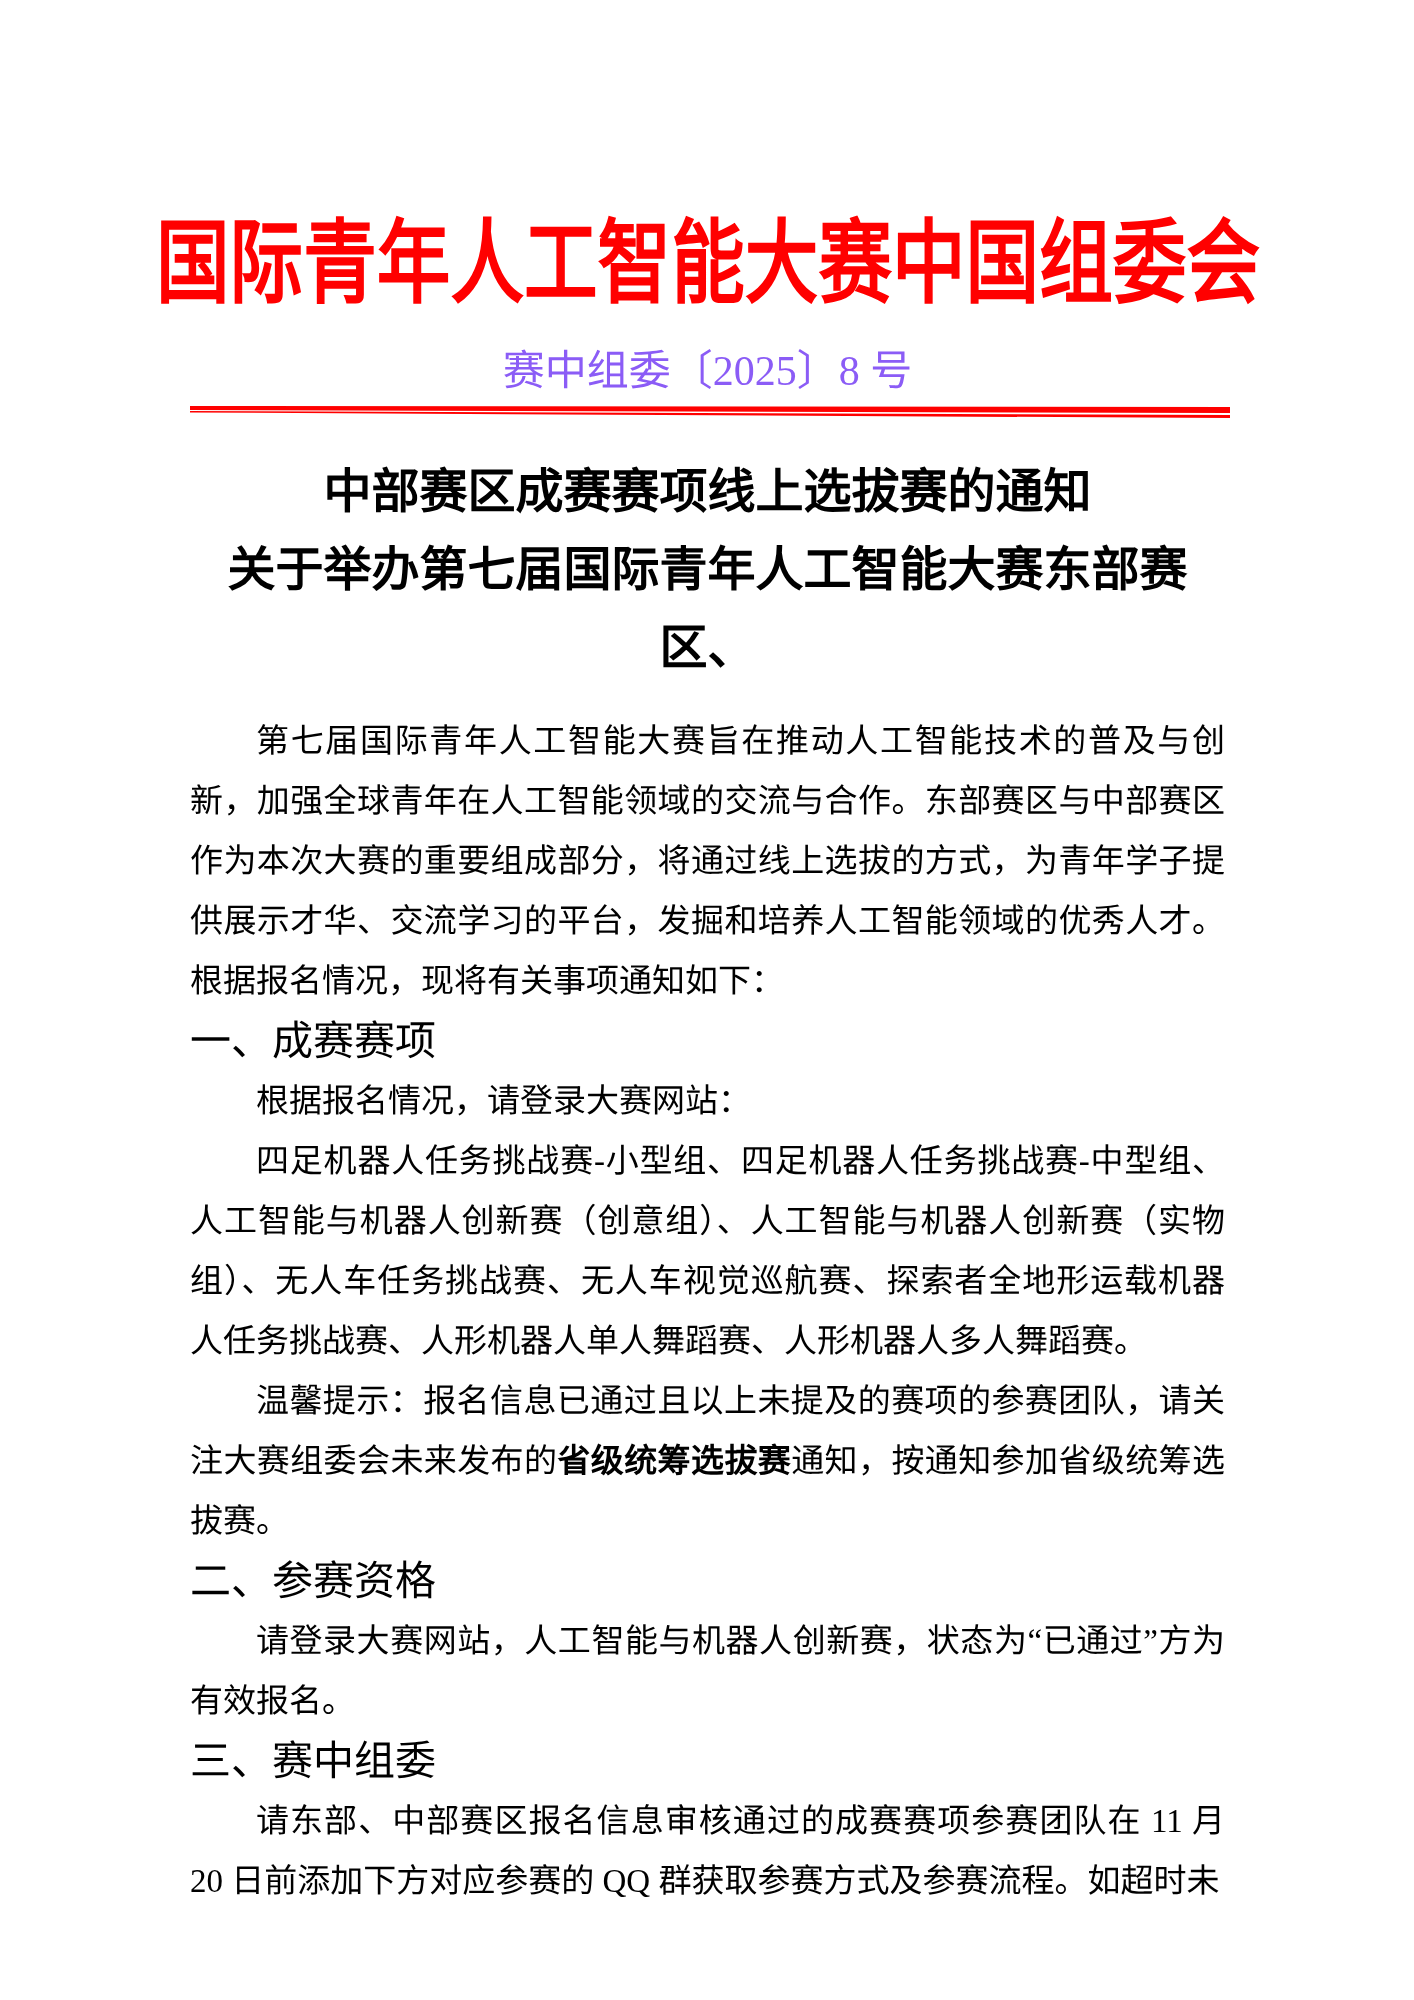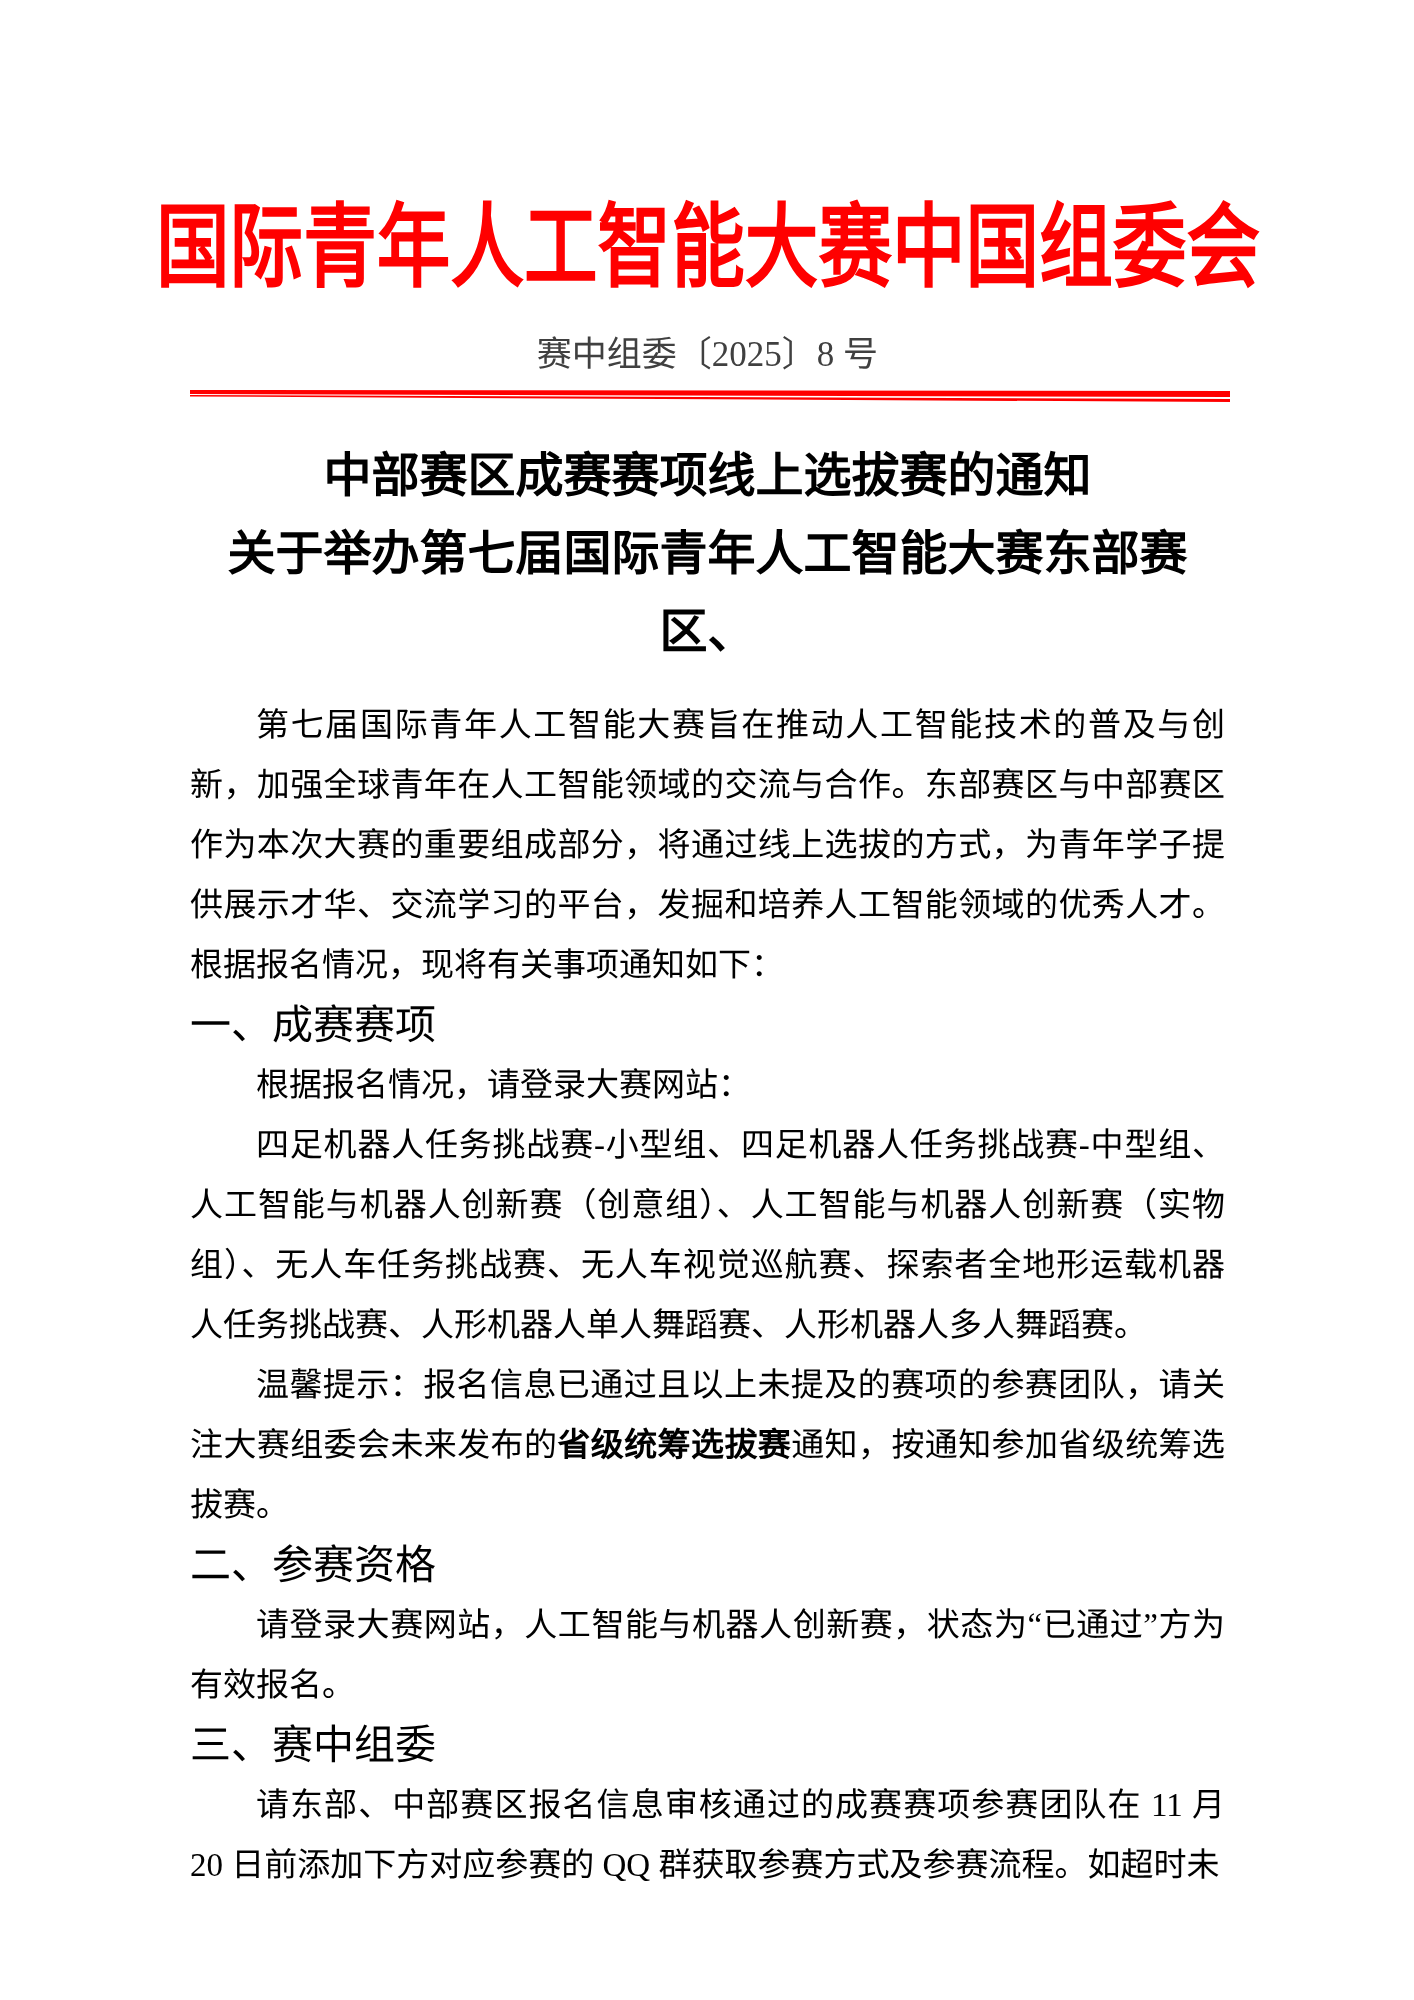--- a/index.html
+++ b/index.html
@@ -7,21 +7,21 @@
     padding: 0;
     background: #ffffff;
   }
   .page {
     position: relative;
     width: 1414px;
     height: 2000px;
     margin: 0 auto;
     background: #ffffff;
     box-sizing: border-box;
-    padding: 0 189px 0 190px;
+    padding: 16px 189px 0 190px;
     overflow: hidden;
     color: #000;
     font-family: "Liberation Serif", "DejaVu Serif", serif;
   }
   
   .org-title-wrap {
     margin-top: 200px;
     display: flex;
     justify-content: center;
   }
@@ -31,24 +31,24 @@
     font-weight: 700;
     color: var(--accent, #ff0000);
     white-space: nowrap;
     transform: scaleX(0.80);
     transform-origin: 50% 50%;
     letter-spacing: 0;
   }
   .doc-number {
     margin-top: 36px;
     text-align: center;
-    font-size: 35px;
+    font-size: 42px;
     line-height: 44px;
     font-family: "Liberation Serif", "DejaVu Serif", serif;
-    color: #404040;
+    color: #8b5cf6;
   }
   .red-rule {
     width: 1040px;
     height: 14px;
     margin: 12px auto 0;
     color: var(--accent, #ff0000);
   }
   .red-rule svg { display: block; width: 100%; height: 100%; }
   
   .notice-title {

